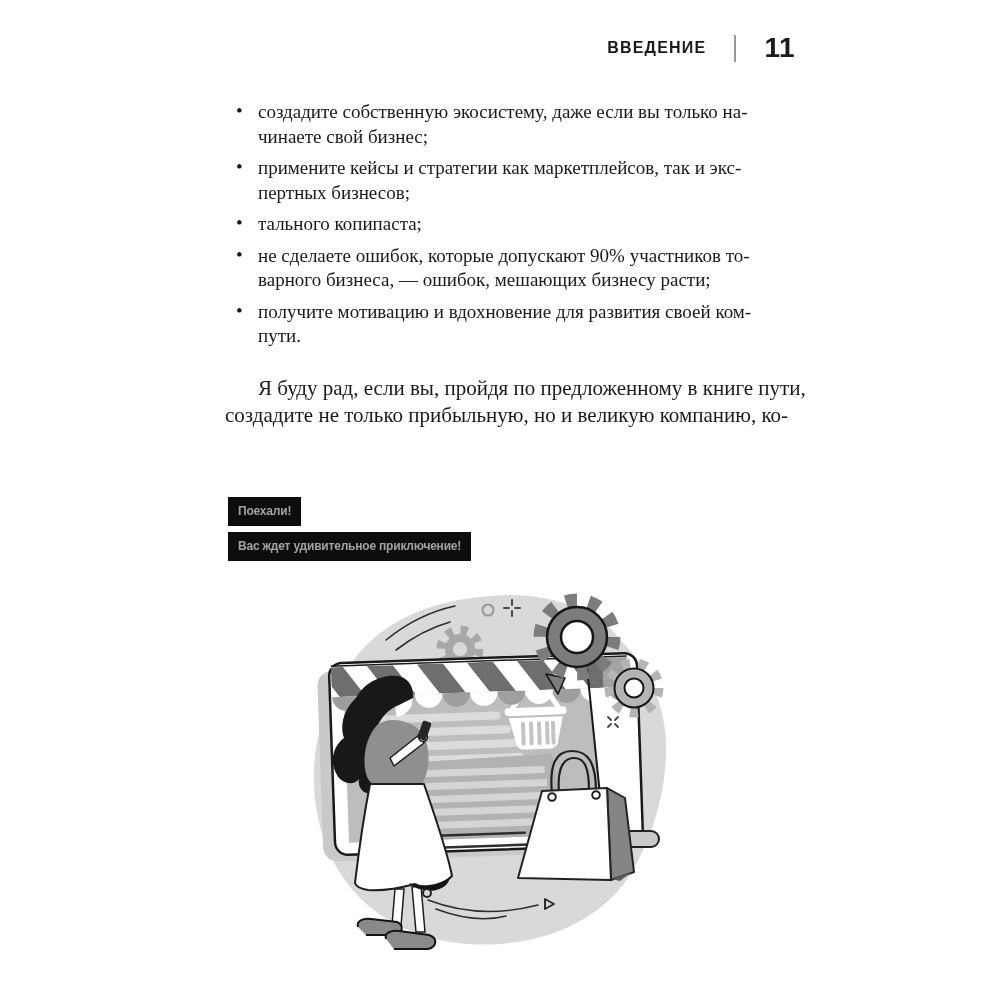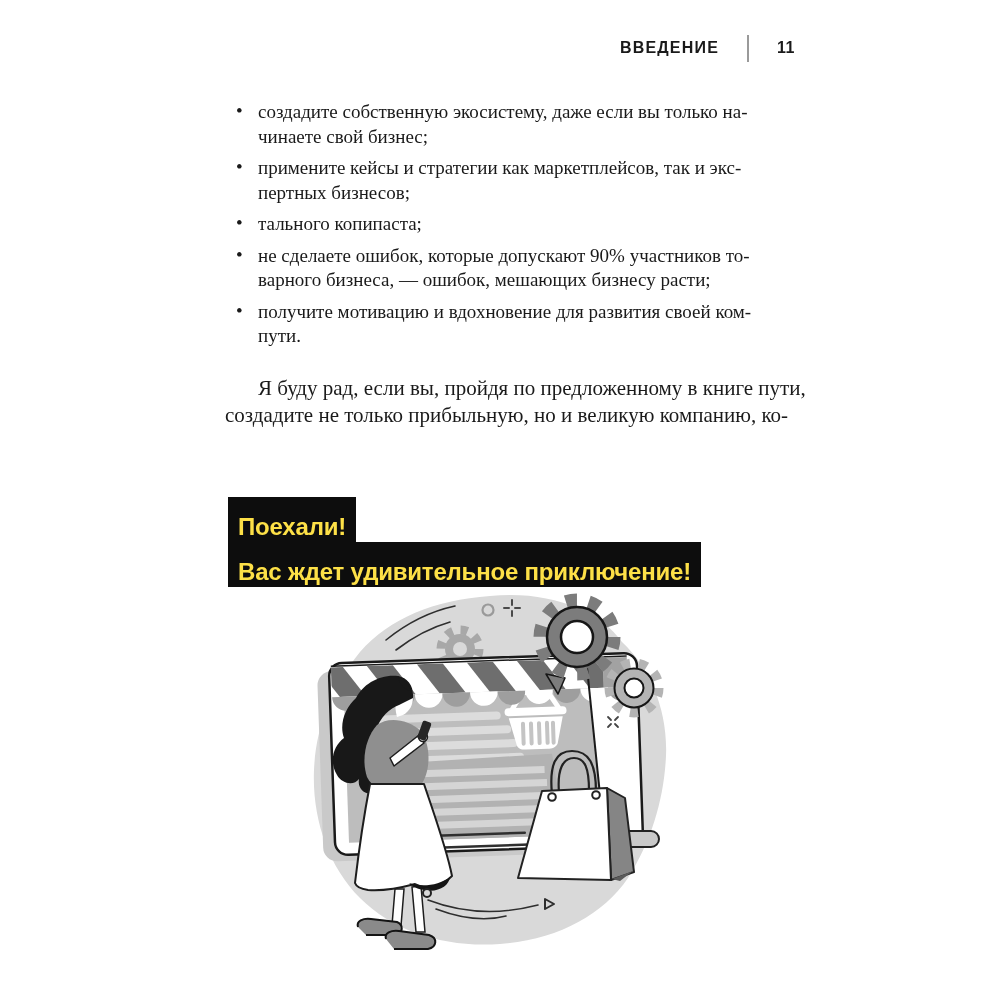--- a/index.html
+++ b/index.html
@@ -8,39 +8,39 @@
     font-family:"Liberation Serif",serif;color:#1a1a1a;overflow:hidden;
   }
   
   .page-header{
     position:absolute;top:33px;right:205px;height:30px;
     display:flex;align-items:center;gap:28px;
     font-family:"Liberation Sans",sans-serif;
   }
   .chapter{font-size:16px;font-weight:700;letter-spacing:1.2px;}
   .hdr-divider{width:2px;height:27px;background:#9a9a9a;}
-  .pagenum{font-size:16px;font-weight:700;letter-spacing:0.5px;}
+  .pagenum{font-size:28px;font-weight:700;letter-spacing:0.5px;}
 
   
   .content{position:absolute;left:225px;top:100px;width:560px;}
   .bullet{position:relative;padding-left:33px;margin-bottom:7px;font-size:19px;line-height:24.5px;}
   .bullet .marker{position:absolute;left:11px;top:-1px;font-size:19px;}
   .tline{white-space:nowrap;}
   .para{margin-top:26px;font-size:21px;line-height:27.5px;}
   .para .tline.indent{text-indent:33px;}
 
   
   .banners{position:absolute;left:228px;top:497px;}
   .banner{
-    display:table;background:#0d0d0d;color:#fde047;
+    display:table;background:#0d0d0d;color:#a3a3a3;
     font-family:"Liberation Sans",sans-serif;font-weight:700;
-    font-size:24px;line-height:26px;padding:17px 10px 2px 10px;
+    font-size:12px;line-height:26px;padding:1px 10px 2px 10px;
     letter-spacing:-0.2px;white-space:nowrap;
   }
-  .banner + .banner{margin-top:0;}
+  .banner + .banner{margin-top:6px;}
 
   
   .illo{position:absolute;left:300px;top:588px;width:400px;height:375px;}
 </style>
 </head>
 <body>
 
 <div class="page-header">
   <span class="chapter">ВВЕДЕНИЕ</span>
   <span class="hdr-divider"></span>

